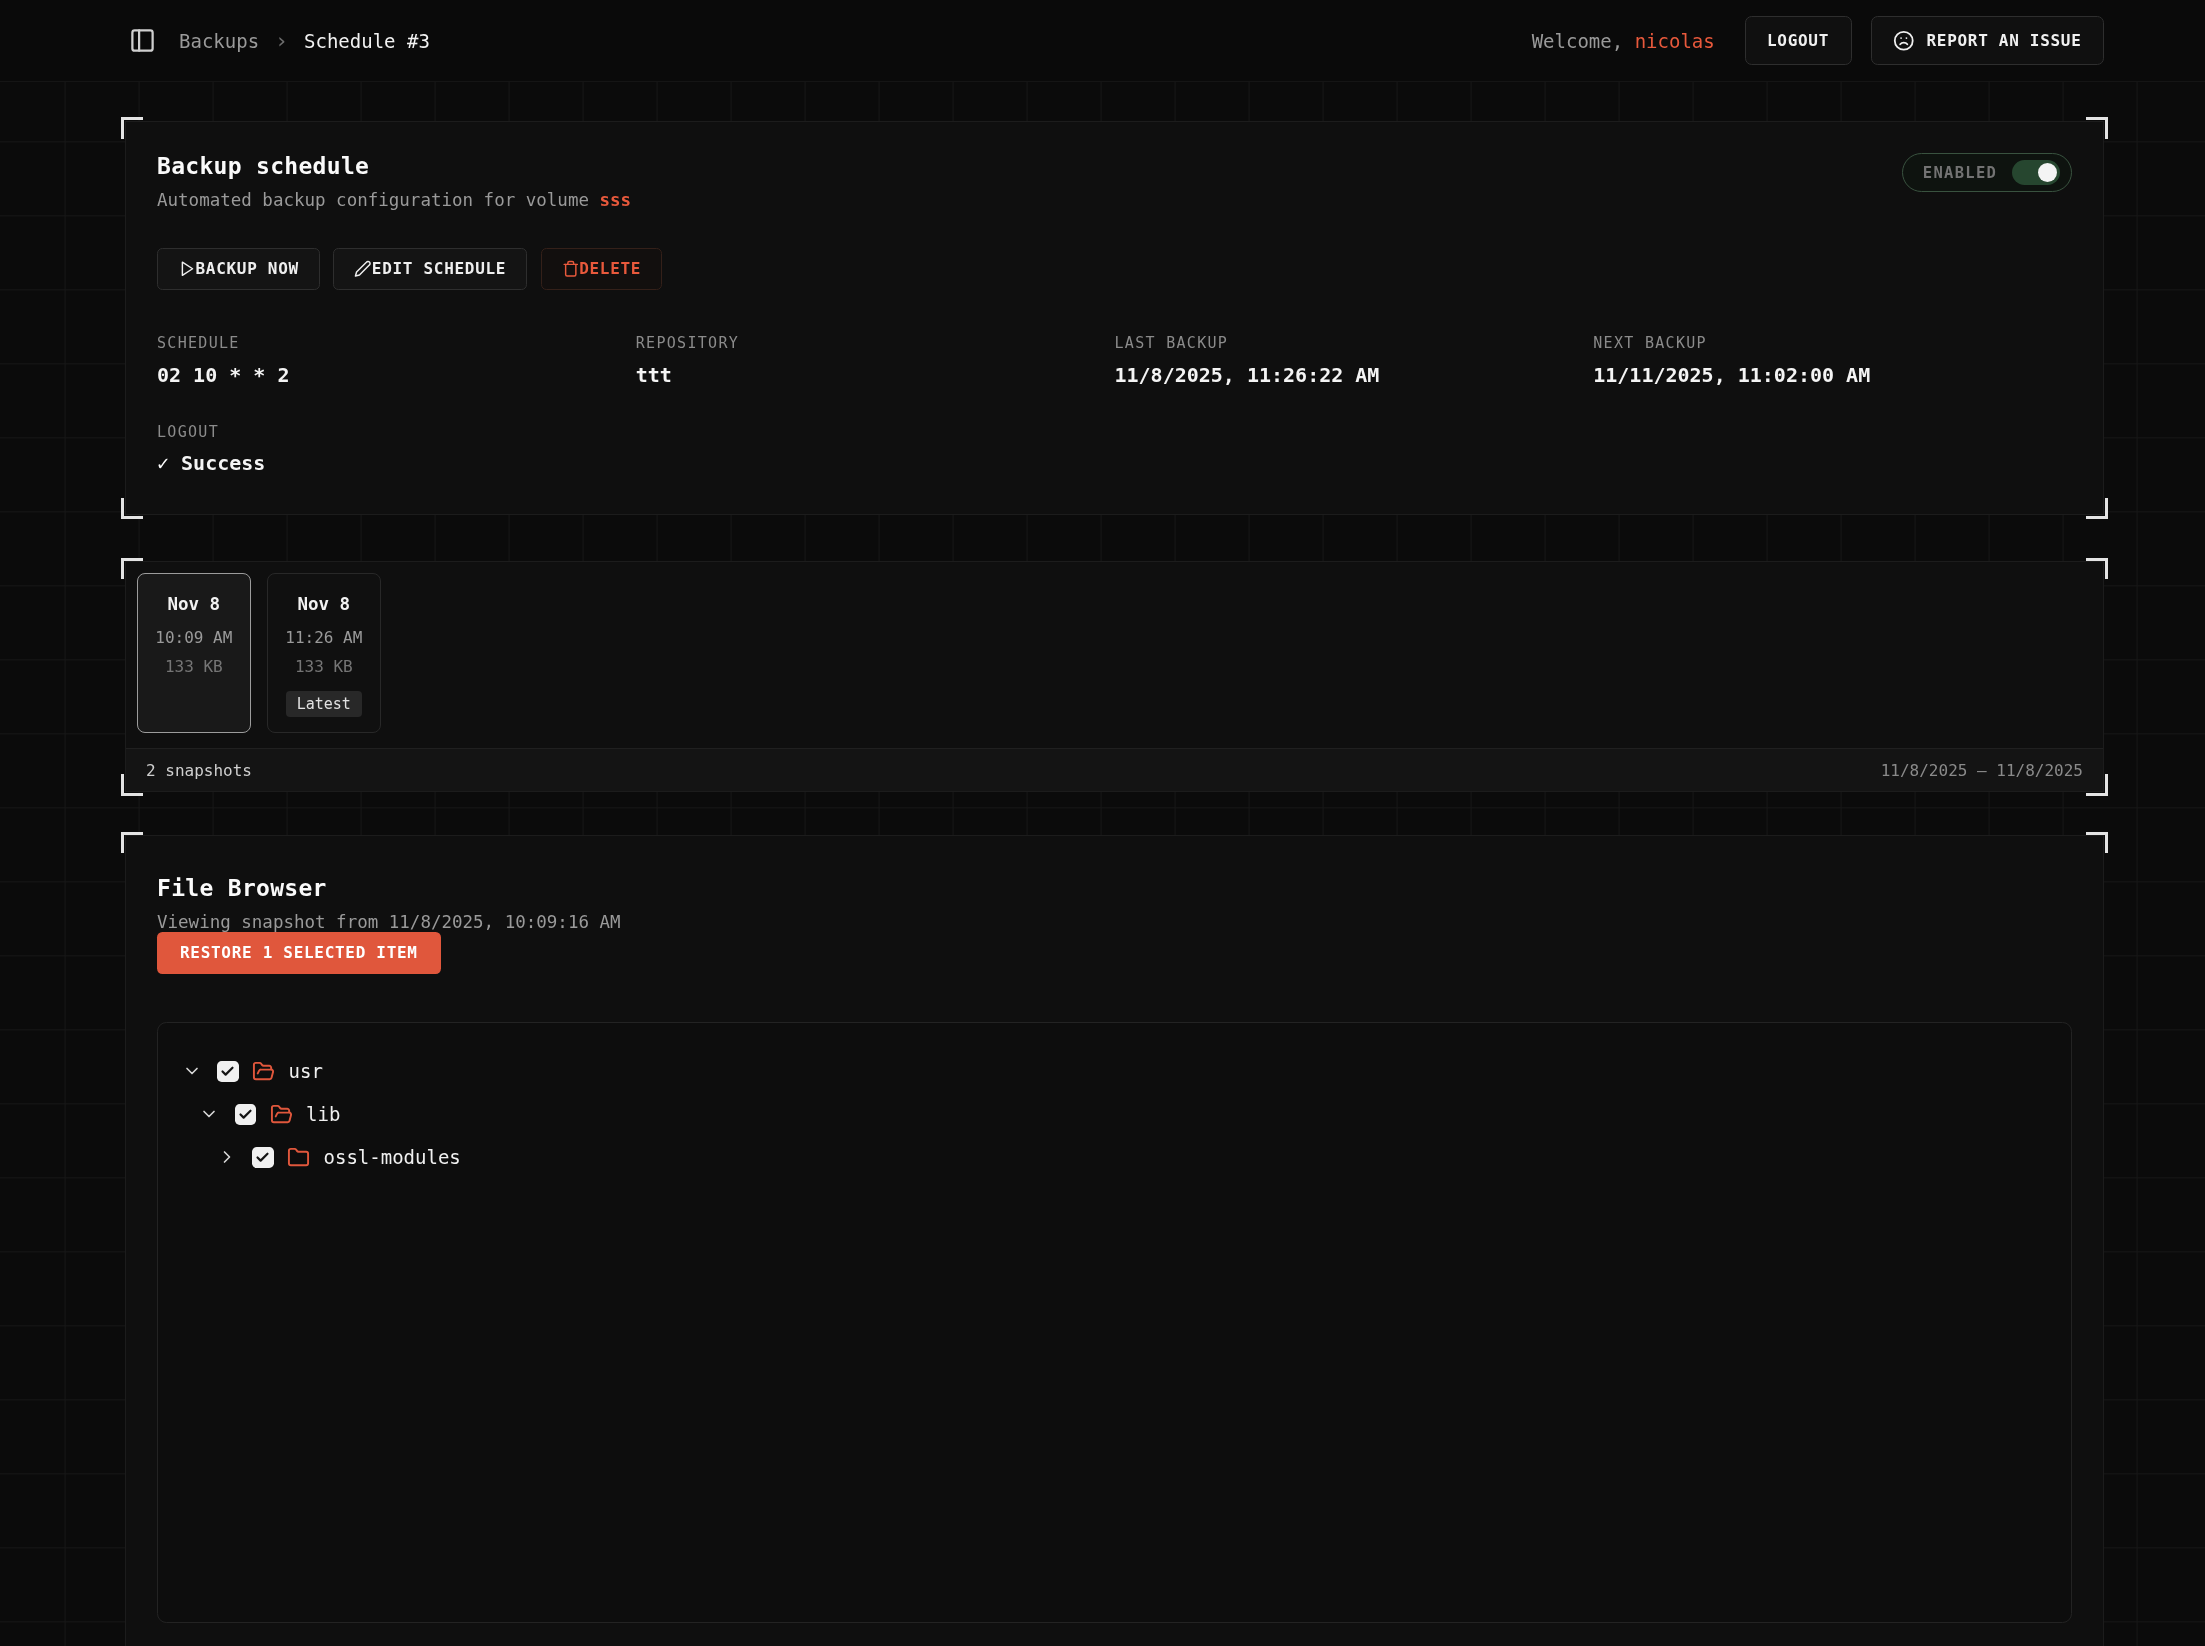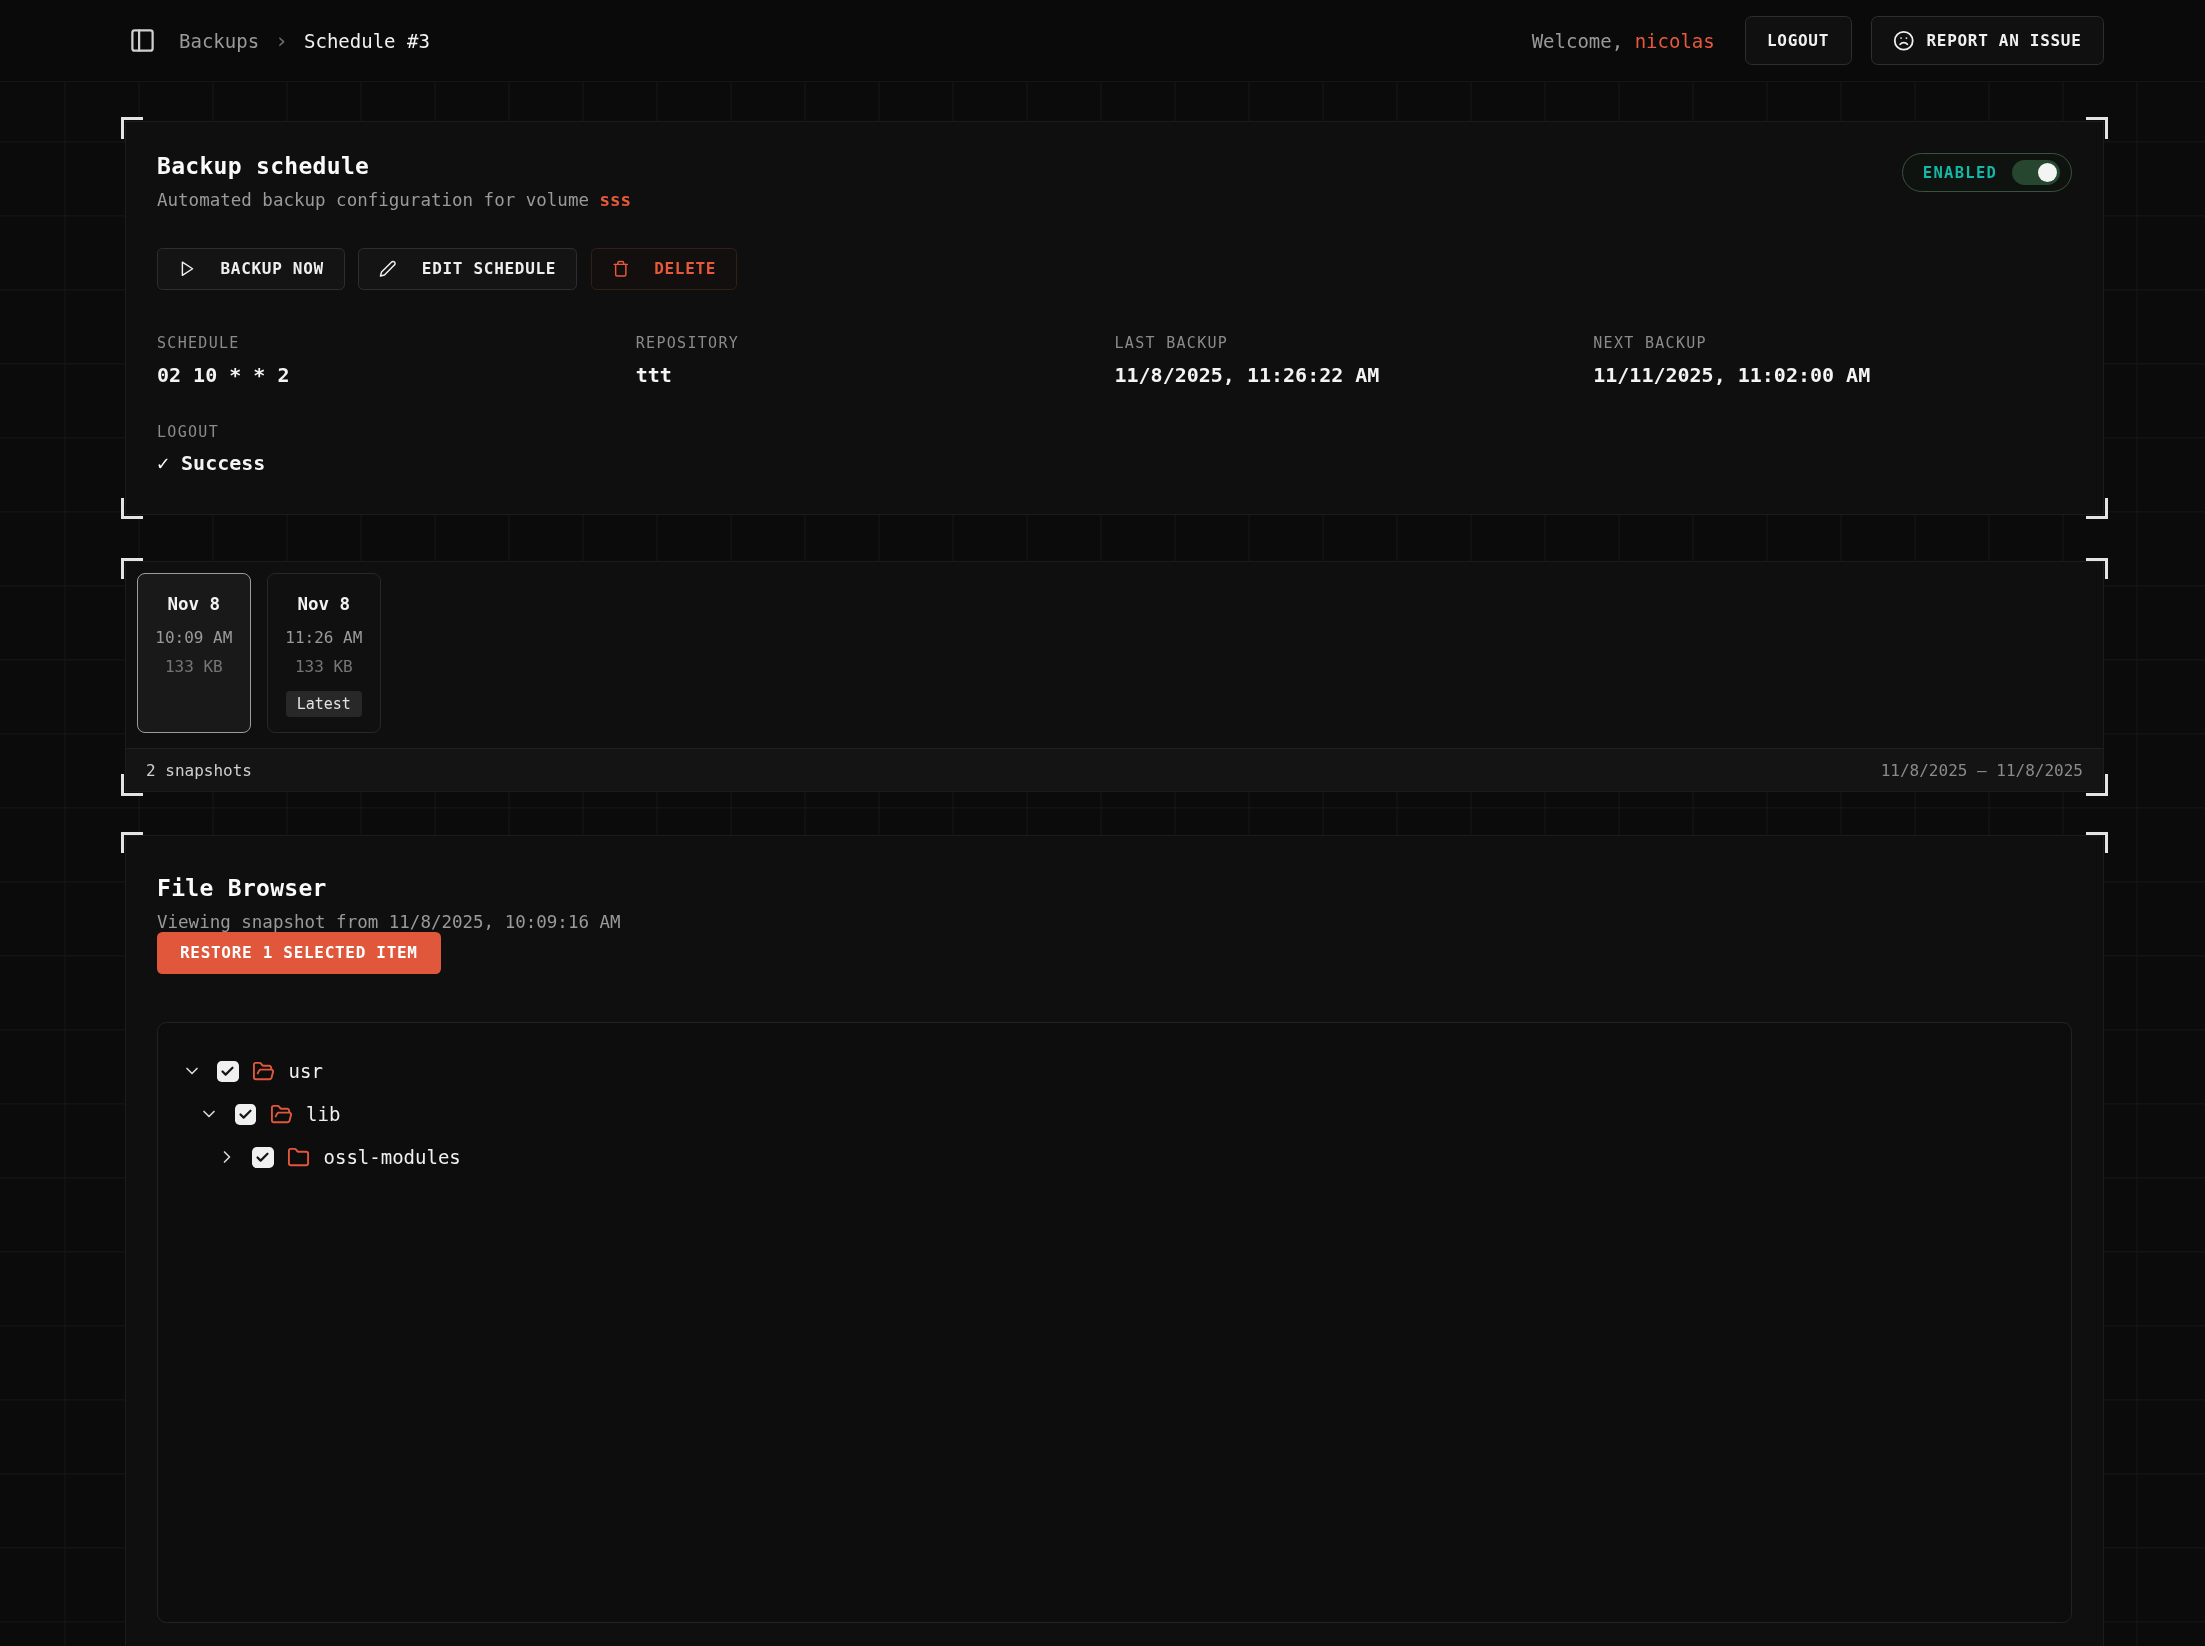--- a/index.html
+++ b/index.html
@@ -56,27 +56,27 @@
 
   
   .schedule-panel { padding:31px 31px 39px; }
   .panel-head { display:flex; justify-content:space-between; align-items:flex-start; }
   .enabled-pill {
     display:flex; align-items:center; gap:15px;
     height:39px; padding:0 10.8px 0 20px;
     border:1.3px solid #39523f; border-radius:672px; background:#0e130f;
     cursor:pointer;
   }
-  .enabled-label { font-size:15.5px; font-weight:bold; letter-spacing:1.3px; color:#14b8a6; }
+  .enabled-label { font-size:15.5px; font-weight:bold; letter-spacing:1.3px; color:#737373; }
   .toggle-track { width:48px; height:25.6px; border-radius:672px; background:#26462f; position:relative; }
   .toggle-knob { position:absolute; top:3.4px; right:3.4px; width:19px; height:19px; border-radius:50%; background:#f4f4f4; }
 
   .actions { margin-top:38px; display:flex; gap:13.5px; }
   .btn {
-    display:inline-flex; align-items:center; gap:25px;
+    display:inline-flex; align-items:center; gap:0;
     height:42px; padding:0 20px;
     background:#141414; border:1.3px solid #2e2e2e; border-radius:5.4px;
     color:#efefef; font-size:16px; font-weight:bold; letter-spacing:0.7px;
     cursor:pointer;
   }
   .btn.danger { color:#e8593c; border-color:#342019; background:#120f0e; }
 
   .fields { margin-top:44px; display:grid; grid-template-columns:repeat(4,1fr); row-gap:36px; }
   .field-label { font-size:15px; color:#8b8b8b; letter-spacing:1.3px; }
   .field-value { margin-top:10.8px; font-size:20px; font-weight:bold; color:#f4f4f4; }

